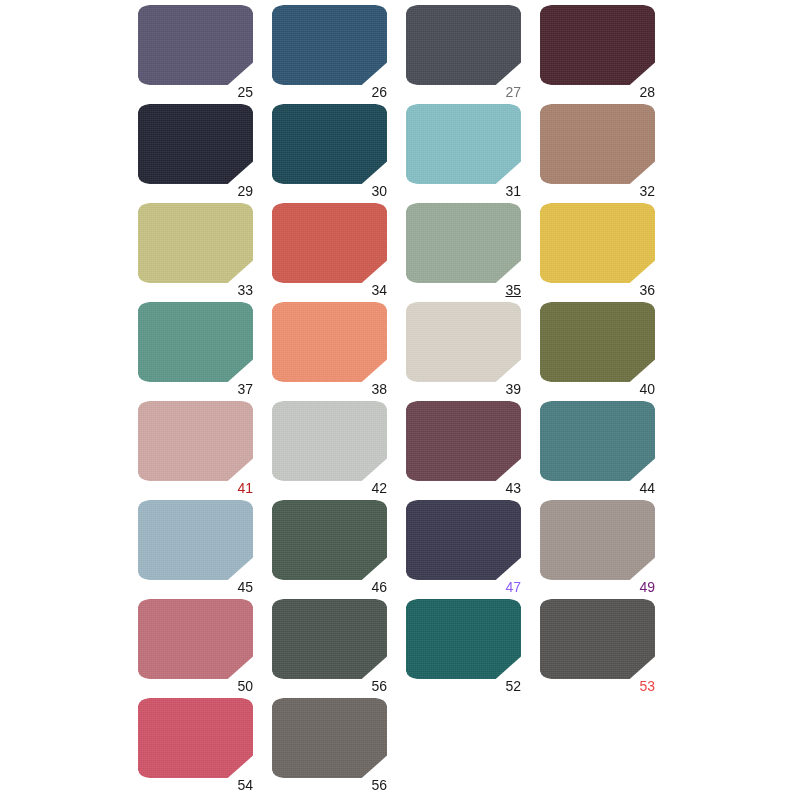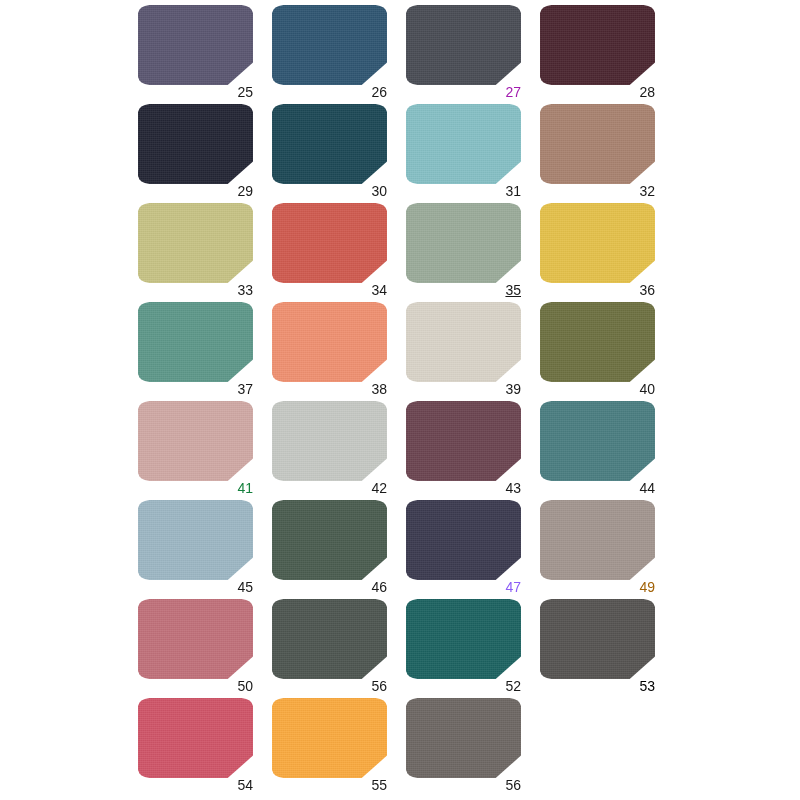--- a/index.html
+++ b/index.html
@@ -98,21 +98,21 @@
       <div class="swatch-cell">
         <div class="swatch-chip" style="background-color: rgb(90, 86, 112);"></div>
         <div class="swatch-number" style="color: rgb(26, 26, 26);">25</div>
       </div>
       <div class="swatch-cell">
         <div class="swatch-chip" style="background-color: rgb(47, 85, 113);"></div>
         <div class="swatch-number" style="color: rgb(26, 26, 26);">26</div>
       </div>
       <div class="swatch-cell">
         <div class="swatch-chip" style="background-color: rgb(73, 76, 84);"></div>
-        <div class="swatch-number" style="color: #a21caf;">27</div>
+        <div class="swatch-number" style="color: #737373;">27</div>
       </div>
       <div class="swatch-cell">
         <div class="swatch-chip" style="background-color: rgb(75, 38, 48);"></div>
         <div class="swatch-number" style="color: rgb(26, 26, 26);">28</div>
       </div>
       <div class="swatch-cell">
         <div class="swatch-chip" style="background-color: rgb(35, 37, 52);"></div>
         <div class="swatch-number" style="color: rgb(26, 26, 26);">29</div>
       </div>
       <div class="swatch-cell">
@@ -154,21 +154,21 @@
       <div class="swatch-cell">
         <div class="swatch-chip" style="background-color: rgb(217, 211, 200);"></div>
         <div class="swatch-number" style="color: rgb(26, 26, 26);">39</div>
       </div>
       <div class="swatch-cell">
         <div class="swatch-chip" style="background-color: rgb(109, 112, 65);"></div>
         <div class="swatch-number" style="color: rgb(26, 26, 26);">40</div>
       </div>
       <div class="swatch-cell">
         <div class="swatch-chip" style="background-color: rgb(207, 168, 164);"></div>
-        <div class="swatch-number" style="color: #15803d;">41</div>
+        <div class="swatch-number" style="color: #b91c1c;">41</div>
       </div>
       <div class="swatch-cell">
         <div class="swatch-chip" style="background-color: rgb(197, 200, 195);"></div>
         <div class="swatch-number" style="color: rgb(26, 26, 26);">42</div>
       </div>
       <div class="swatch-cell">
         <div class="swatch-chip" style="background-color: rgb(107, 68, 80);"></div>
         <div class="swatch-number" style="color: rgb(26, 26, 26);">43</div>
       </div>
       <div class="swatch-cell">
@@ -182,44 +182,40 @@
       <div class="swatch-cell">
         <div class="swatch-chip" style="background-color: rgb(74, 92, 79);"></div>
         <div class="swatch-number" style="color: rgb(26, 26, 26);">46</div>
       </div>
       <div class="swatch-cell">
         <div class="swatch-chip" style="background-color: rgb(59, 58, 79);"></div>
         <div class="swatch-number" style="color: #8b5cf6; margin-top: 36px;">47</div>
       </div>
       <div class="swatch-cell">
         <div class="swatch-chip" style="background-color: rgb(162, 149, 143);"></div>
-        <div class="swatch-number" style="color: #a16207;">49</div>
+        <div class="swatch-number" style="color: #701a75;">49</div>
       </div>
       <div class="swatch-cell">
         <div class="swatch-chip" style="background-color: rgb(192, 112, 122);"></div>
         <div class="swatch-number" style="color: rgb(26, 26, 26);">50</div>
       </div>
       <div class="swatch-cell">
         <div class="swatch-chip" style="background-color: rgb(77, 85, 80);"></div>
         <div class="swatch-number" style="color: rgb(26, 26, 26);">56</div>
       </div>
       <div class="swatch-cell">
         <div class="swatch-chip" style="background-color: rgb(28, 98, 96);"></div>
         <div class="swatch-number" style="color: rgb(26, 26, 26);">52</div>
       </div>
       <div class="swatch-cell">
         <div class="swatch-chip" style="background-color: rgb(85, 83, 81);"></div>
-        <div class="swatch-number" style="color: #000000;">53</div>
+        <div class="swatch-number" style="color: #ef4444;">53</div>
       </div>
       <div class="swatch-cell">
         <div class="swatch-chip" style="background-color: rgb(207, 84, 104);"></div>
         <div class="swatch-number" style="color: rgb(26, 26, 26);">54</div>
       </div>
       <div class="swatch-cell">
-        <div class="swatch-chip" style="background-color: rgb(249, 169, 63);"></div>
-        <div class="swatch-number" style="color: rgb(26, 26, 26);">55</div>
-      </div>
-      <div class="swatch-cell">
         <div class="swatch-chip" style="background-color: rgb(109, 103, 99);"></div>
         <div class="swatch-number" style="color: rgb(26, 26, 26);">56</div>
       </div>
     </div>
 </div>
 
 </body></html>

